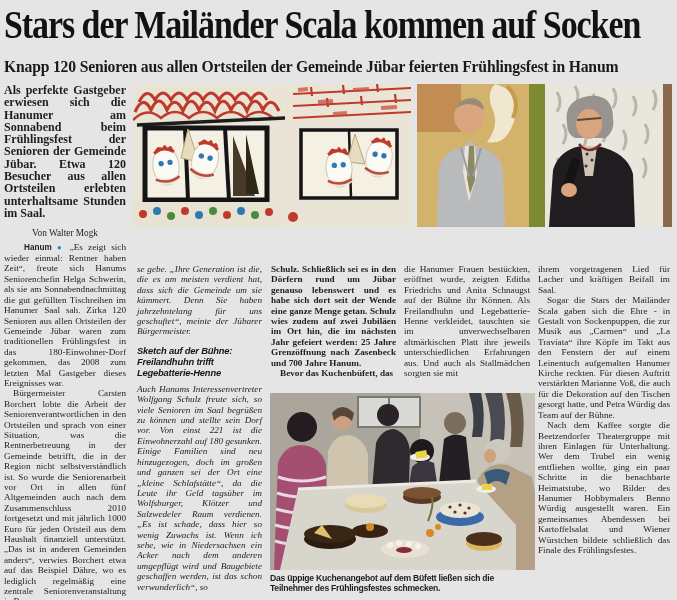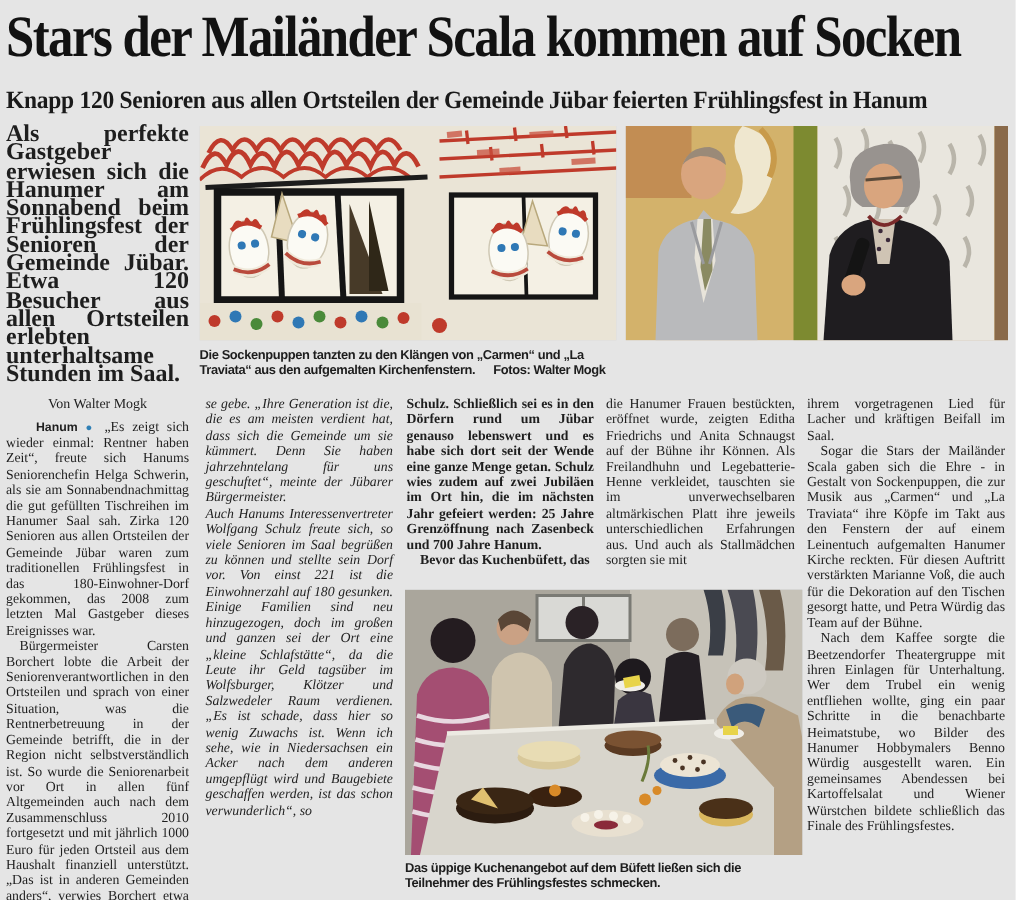--- a/index.html
+++ b/index.html
@@ -20,21 +20,21 @@
     letter-spacing:-0.2px;color:#1a1a1a;
     transform:scaleX(0.95);transform-origin:0 0;
   }
   .col{
     position:absolute;text-align:justify;
     font-size:9.2px;line-height:10.4px;color:#1e1e1e;
     hyphens:auto;
   }
   .col p{margin:0;}
   .indent{text-indent:9px;}
-  .lead{font-weight:bold;font-size:16px;line-height:12.3px;margin-bottom:9px !important;}
+  .lead{font-weight:bold;font-size:12px;line-height:12.3px;margin-bottom:9px !important;}
   .byline{font-size:9.3px;margin-bottom:3px !important;text-align:center;}
   .dateline{font-family:"Liberation Sans",sans-serif;font-weight:bold;font-size:8.2px;margin-left:20px;}
   .bullet{color:#2e7fb5;font-size:7.5px;}
   .crosshead{
     font-family:"Liberation Sans",sans-serif;font-weight:bold;font-size:9.4px;
     line-height:11px;letter-spacing:-0.2px;text-align:left;
     margin:8px 0 6px !important;color:#161616;
   }
   .photo{position:absolute;overflow:hidden;background:#ddd;}
   .photo svg{display:block;}
@@ -165,27 +165,25 @@
         <circle cx="170" cy="70" r="1.5" fill="#3a2a3a"></circle>
           <circle cx="175" cy="76" r="1.5" fill="#3a2a3a"></circle>
           <circle cx="169" cy="82" r="1.5" fill="#3a2a3a"></circle>
         <path d="M162,60 Q172,72 184,60" stroke="#7a2a2a" stroke-width="2.5" fill="none"></path>
         <rect x="150" y="74" width="9" height="32" rx="4" transform="rotate(18 154 90)" fill="#141414"></rect>
         <ellipse cx="152" cy="106" rx="8" ry="7" fill="#d9a57e"></ellipse>
       </g>
     </svg>
   </div>
 
-  <div class="caption" style="left:133px;top:231px;width:278px;">
-    <span>Die Sockenpuppen tanzten zu den Klängen von „Carmen“ und „La Traviata“ aus den aufgemalten Kirchenfenstern.</span><span class="credit">Fotos: Walter Mogk</span>
-  </div>
 
 
   <div class="col" style="left:137px;top:264px;width:125px;height:336px;font-style:italic;">
     <p>se gebe. „Ihre Generation ist die, die es am meisten verdient hat, dass sich die Gemeinde um sie kümmert. Denn Sie haben jahrzehntelang für uns geschuftet“, meinte der Jübarer Bürgermeister.</p>
+    <p class="crosshead">Sketch auf der Bühne: Freilandhuhn trifft Legebatterie-Henne</p>
     <p>Auch Hanums Interessenvertreter Wolfgang Schulz freute sich, so viele Senioren im Saal begrüßen zu können und stellte sein Dorf vor. Von einst 221 ist die Einwohnerzahl auf 180 gesunken. Einige Familien sind neu hinzugezogen, doch im großen und ganzen sei der Ort eine „kleine Schlafstätte“, da die Leute ihr Geld tagsüber im Wolfsburger, Klötzer und Salzwedeler Raum verdienen. „Es ist schade, dass hier so wenig Zuwachs ist. Wenn ich sehe, wie in Niedersachsen ein Acker nach dem anderen umgepflügt wird und Baugebiete geschaffen werden, ist das schon verwunderlich“, so</p>
   </div>
 
   <div class="col" style="left:271px;top:264px;width:125px;height:128px;overflow:hidden;font-weight:bold;">
     <p>Schulz. Schließlich sei es in den Dörfern rund um Jübar genauso lebenswert und es habe sich dort seit der Wende eine ganze Menge getan. Schulz wies zudem auf zwei Jubiläen im Ort hin, die im nächsten Jahr gefeiert werden: 25 Jahre Grenzöffnung nach Zasenbeck und 700 Jahre Hanum.</p>
     <p class="indent">Bevor das Kuchenbüfett, das</p>
   </div>
 
   <div class="col" style="left:404px;top:264px;width:126px;height:128px;overflow:hidden;">
     <p>die Hanumer Frauen bestückten, eröffnet wurde, zeigten Editha Friedrichs und Anita Schnaugst auf der Bühne ihr Können. Als Freilandhuhn und Legebatterie-Henne verkleidet, tauschten sie im unverwechselbaren altmärkischen Platt ihre jeweils unterschiedlichen Erfahrungen aus. Und auch als Stallmädchen sorgten sie mit</p>

